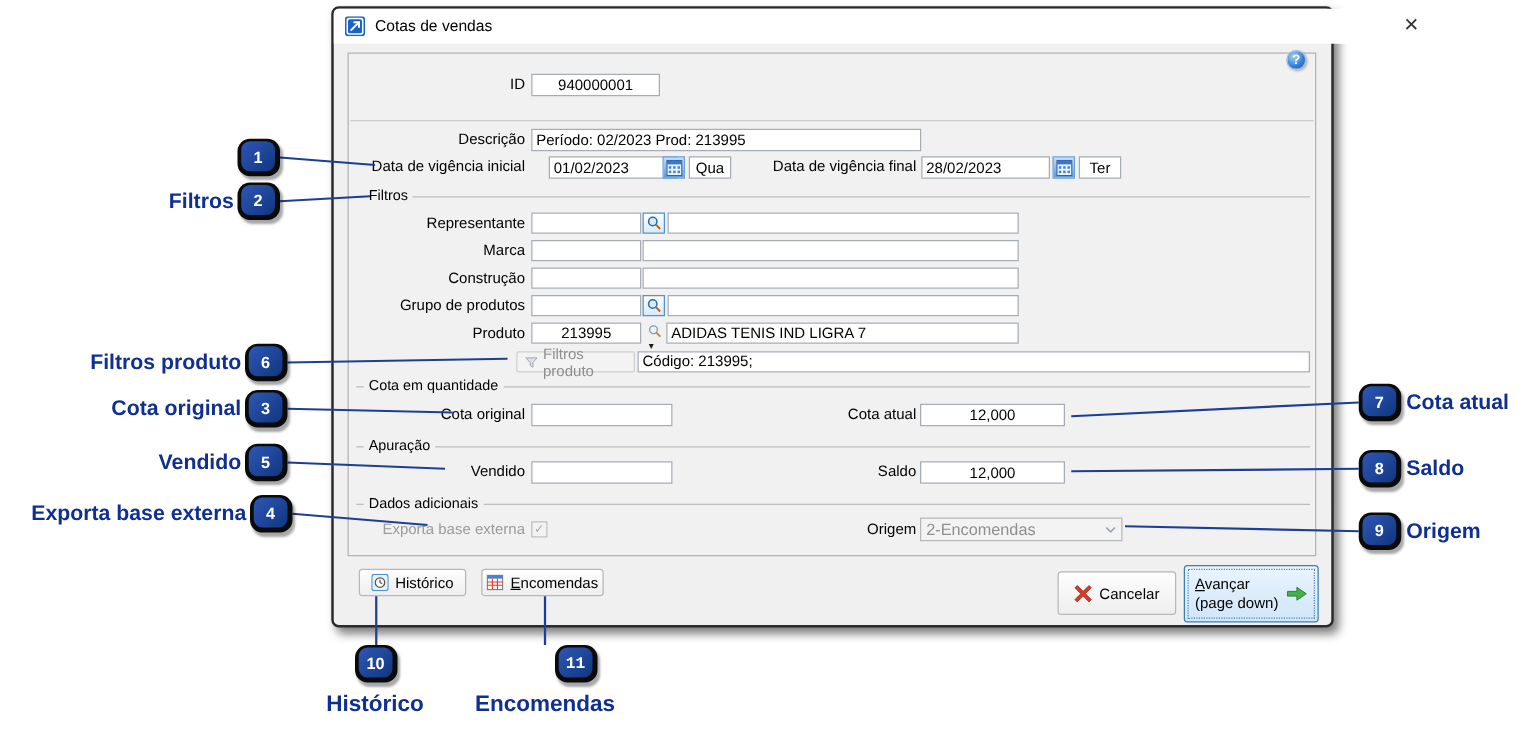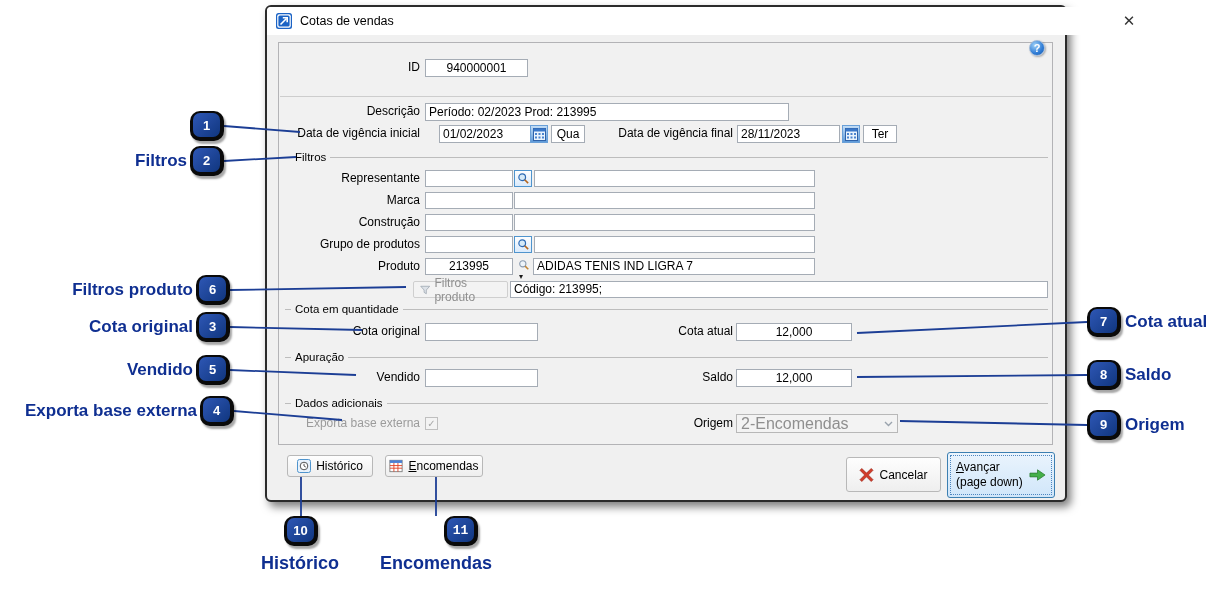--- a/index.html
+++ b/index.html
@@ -44,21 +44,21 @@
             background:linear-gradient(#c3ddf6,#5e9ad9); box-sizing:border-box;
             display:flex; align-items:center; justify-content:center; }
   .daybox { position:absolute; width:34px; height:18px; background:#fff; border:1px solid #a5acb5;
             box-sizing:border-box; font-size:12px; line-height:16px; text-align:center; }
   .fpbtn { position:absolute; height:17px; background:#f3f3f3; border:1px solid #cfcfcf; border-radius:2px;
            box-sizing:border-box; display:flex; align-items:center; gap:4px; padding:0 6px;
            font-size:12px; color:#8f8f8f; }
   .check { position:absolute; width:13px; height:13px; border:1px solid #bfbfbf; background:#f3f3f3;
            color:#a8a8a8; font-size:10px; line-height:11px; text-align:center; box-sizing:border-box; }
   .combo { position:absolute; height:19px; background:#f3f3f3; border:1px solid #b8b8b8; box-sizing:border-box;
-           font-size:16px; color:#8f8f8f; line-height:17px; padding:0 4px; }
+           font-size:13px; color:#8f8f8f; line-height:17px; padding:0 4px; }
   .combo svg { position:absolute; right:4px; top:6px; }
 
   
   .btn { position:absolute; background:linear-gradient(#fefefe,#eeeeee); border:1px solid #b8b8b8;
          border-radius:3px; box-sizing:border-box; display:flex; align-items:center;
          justify-content:center; gap:5px; font-size:12px; color:#000; }
   .btn.next { background:linear-gradient(#eaf4fd,#d0e6fa); border:1px solid #3c7fb1;
               outline:1px dotted #4c86c0; outline-offset:-4px; justify-content:space-between;
               padding:0 8px; }
   .nexttext { font-size:12px; line-height:15px; text-align:left; }
@@ -98,41 +98,41 @@
 
     <div class="panel"></div>
     <div class="help">?</div>
 
     <div class="lbl" style="right:645px; top:52px;">ID</div>
     <div class="fld h18 num" style="left:158px; top:52px; width:103px;">940000001</div>
 
     <div class="sep" style="left:13px; top:89px; width:771px;"></div>
 
     <div class="lbl" style="right:645px; top:96px;">Descrição</div>
-    <div class="fld h18" style="left:158px; top:96px; width:364px;">Período: 02/2023 Prod: 213995</div>
+    <div class="fld h18" style="left:158px; top:96px; width:312px;">Período: 02/2023 Prod: 213995</div>
 
     <div class="lbl" style="right:645px; top:118px;">Data de vigência inicial</div>
     <div class="fld h18" style="left:172px; top:118px; width:103px;">01/02/2023</div>
     <div class="calbtn" style="left:263px; top:118px;">
       <svg width="13" height="13" viewBox="0 0 13 13">
         <rect x="0.5" y="0.5" width="12" height="12" fill="#e9f3fc" stroke="#2f62a8"></rect>
         <rect x="0.5" y="0.5" width="12" height="3" fill="#3a78c9"></rect>
         <g fill="#4a84cf">
           <rect x="2" y="5" width="2" height="2"></rect>
             <rect x="5.5" y="5" width="2" height="2"></rect>
             <rect x="9" y="5" width="2" height="2"></rect>
           <rect x="2" y="8.5" width="2" height="2"></rect>
             <rect x="5.5" y="8.5" width="2" height="2"></rect>
             <rect x="9" y="8.5" width="2" height="2"></rect>
         </g>
       </svg>
     </div>
     <div class="daybox" style="left:284px; top:118px;">Qua</div>
     <div class="lbl" style="right:332px; top:118px;">Data de vigência final</div>
-    <div class="fld h18" style="left:470px; top:118px; width:103px;">28/11/2023</div>
+    <div class="fld h18" style="left:470px; top:118px; width:103px;">28/02/2023</div>
     <div class="calbtn" style="left:575px; top:118px;">
       <svg width="13" height="13" viewBox="0 0 13 13">
         <rect x="0.5" y="0.5" width="12" height="12" fill="#e9f3fc" stroke="#2f62a8"></rect>
         <rect x="0.5" y="0.5" width="12" height="3" fill="#3a78c9"></rect>
         <g fill="#4a84cf">
           <rect x="2" y="5" width="2" height="2"></rect>
             <rect x="5.5" y="5" width="2" height="2"></rect>
             <rect x="9" y="5" width="2" height="2"></rect>
           <rect x="2" y="8.5" width="2" height="2"></rect>
             <rect x="5.5" y="8.5" width="2" height="2"></rect>

